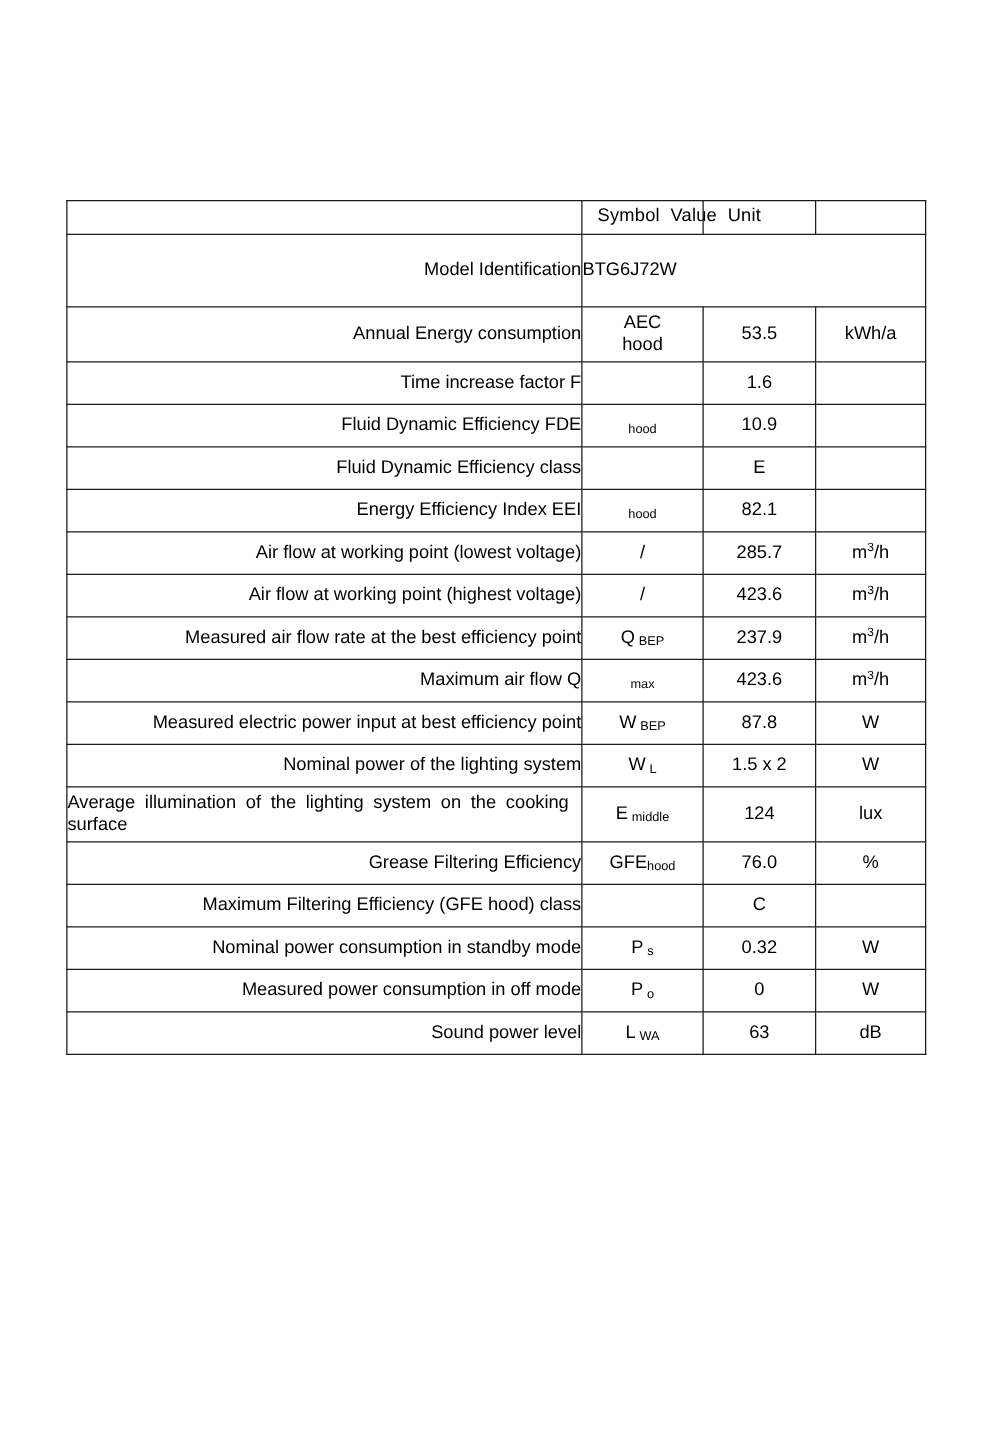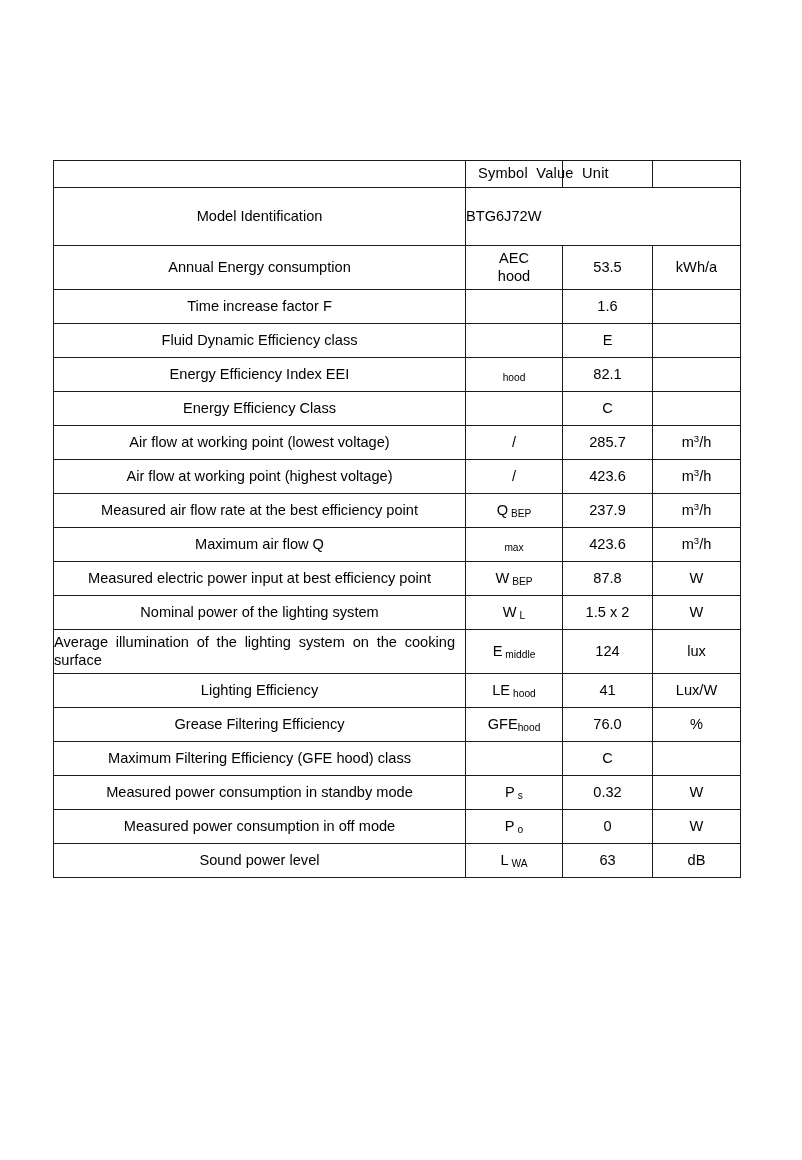--- a/index.html
+++ b/index.html
@@ -45,21 +45,21 @@
   }
 
   
   col.c-desc   { width: 412px; }
   col.c-sym    { width: 97px;  }
   col.c-val    { width: 90px;  }
   col.c-unit   { width: 88px;  }
 
   
   .desc {
-    text-align: center;
+    text-align: right;
     padding: 4px 0 4px 10px;
   }
   .desc.justify {
     text-align: justify;
     text-align-last: left;
     padding-right: 10px;
     hyphens: none;
   }
   .sym, .val, .unit {
     text-align: center;
@@ -148,35 +148,35 @@
           <td class="val">53.5</td>
           <td class="unit">kWh/a</td>
         </tr>
         <tr class="row-std">
           <td class="desc">Time increase factor  F</td>
           <td class="sym"></td>
           <td class="val">1.6</td>
           <td class="unit"></td>
         </tr>
         <tr class="row-std">
+          <td class="desc">Fluid Dynamic Efficiency  FDE</td>
+          <td class="sym"><span class="sub-solo">hood</span></td>
+          <td class="val">10.9</td>
+          <td class="unit"></td>
+        </tr>
+        <tr class="row-std">
           <td class="desc">Fluid Dynamic Efficiency class</td>
           <td class="sym"></td>
           <td class="val">E</td>
           <td class="unit"></td>
         </tr>
         <tr class="row-std">
           <td class="desc">Energy Efficiency Index  EEI</td>
           <td class="sym"><span class="sub-solo">hood</span></td>
           <td class="val">82.1</td>
-          <td class="unit"></td>
-        </tr>
-        <tr class="row-std">
-          <td class="desc">Energy Efficiency Class</td>
-          <td class="sym"></td>
-          <td class="val">C</td>
           <td class="unit"></td>
         </tr>
         <tr class="row-std">
           <td class="desc">Air flow at working point (lowest voltage)</td>
           <td class="sym"><span>/</span></td>
           <td class="val">285.7</td>
           <td class="unit"><span>m</span><span class="sup">3</span><span>/h</span></td>
         </tr>
         <tr class="row-std">
           <td class="desc">Air flow at working point (highest voltage)</td>
@@ -208,39 +208,33 @@
           <td class="val">1.5 x 2</td>
           <td class="unit">W</td>
         </tr>
         <tr class="row-tall">
           <td class="desc justify">Average illumination of the lighting system on the cooking surface</td>
           <td class="sym"><span>E</span><span class="sub sub-sp">middle</span></td>
           <td class="val">124</td>
           <td class="unit">lux</td>
         </tr>
         <tr class="row-std">
-          <td class="desc">Lighting Efficiency</td>
-          <td class="sym"><span>LE</span><span class="sub sub-sp">hood</span></td>
-          <td class="val">41</td>
-          <td class="unit">Lux/W</td>
-        </tr>
-        <tr class="row-std">
           <td class="desc">Grease Filtering Efficiency</td>
           <td class="sym"><span>GFE</span><span class="sub">hood</span></td>
           <td class="val">76.0</td>
           <td class="unit">%</td>
         </tr>
         <tr class="row-std">
           <td class="desc">Maximum Filtering Efficiency (GFE hood) class</td>
           <td class="sym"></td>
           <td class="val">C</td>
           <td class="unit"></td>
         </tr>
         <tr class="row-std">
-          <td class="desc">Measured power consumption in standby mode</td>
+          <td class="desc">Nominal power consumption in standby mode</td>
           <td class="sym"><span>P</span><span class="sub sub-sp">s</span></td>
           <td class="val">0.32</td>
           <td class="unit">W</td>
         </tr>
         <tr class="row-std">
           <td class="desc">Measured power consumption in off mode</td>
           <td class="sym"><span>P</span><span class="sub sub-sp">o</span></td>
           <td class="val">0</td>
           <td class="unit">W</td>
         </tr>

